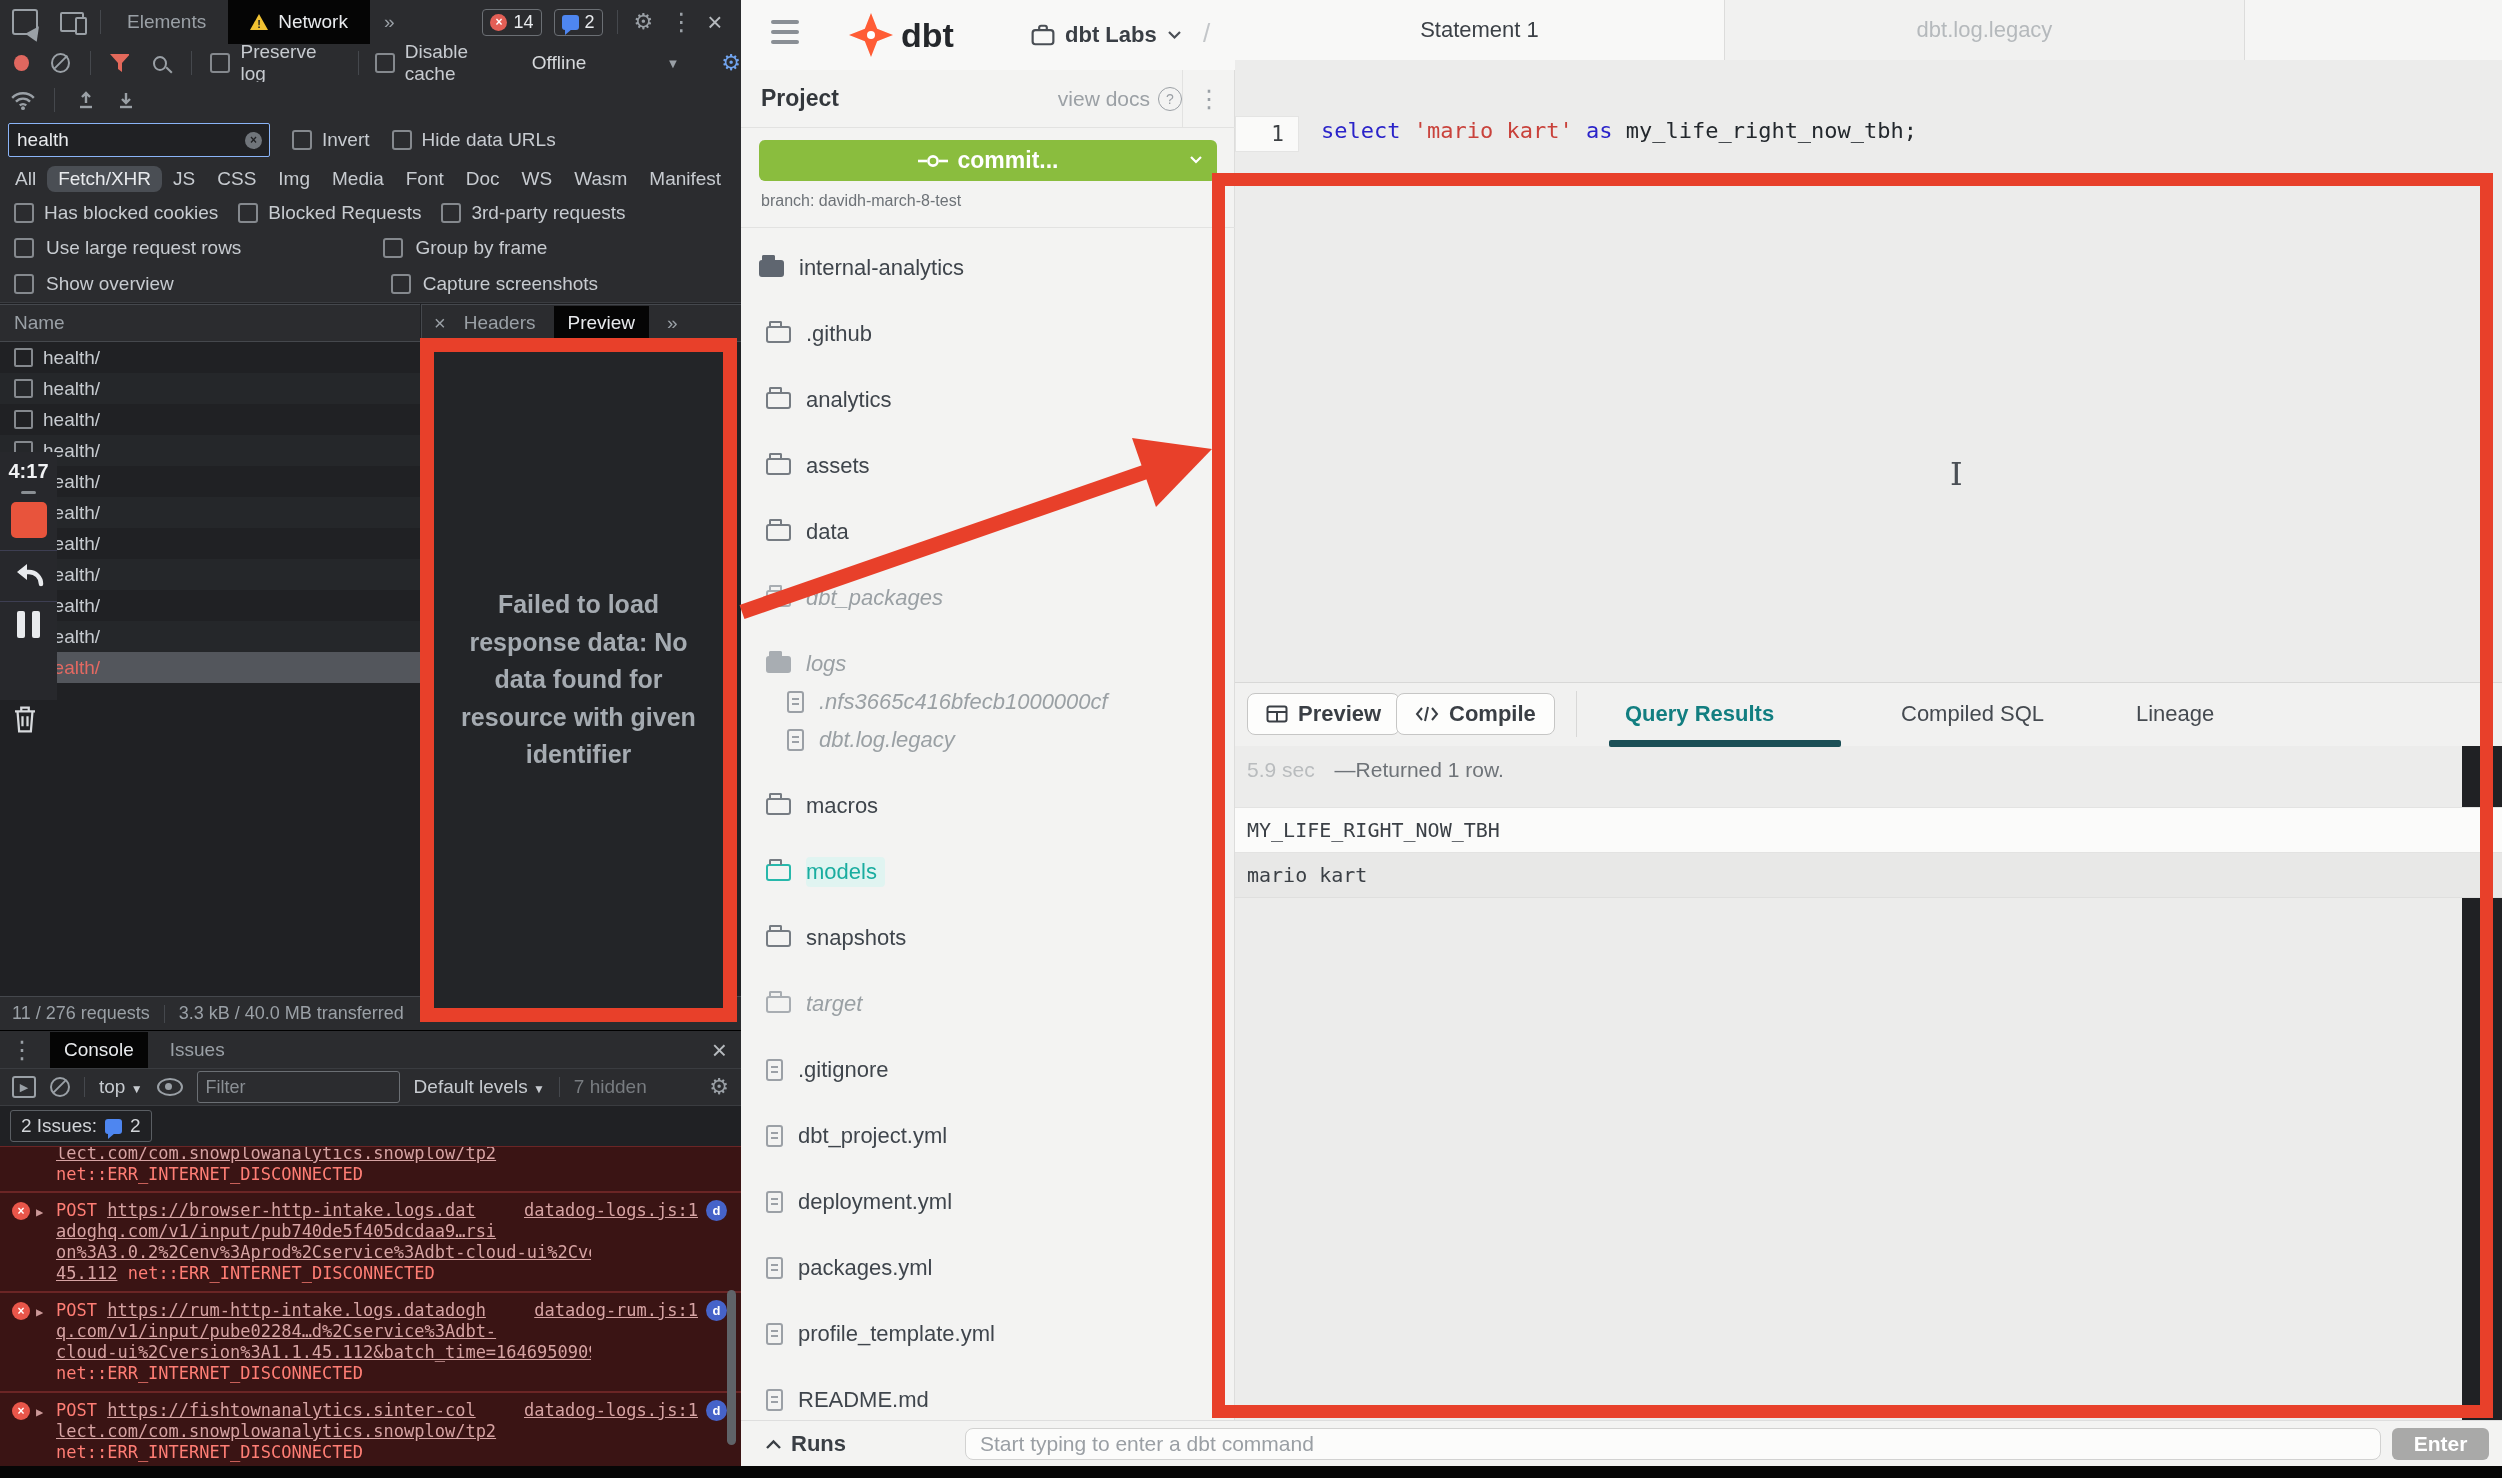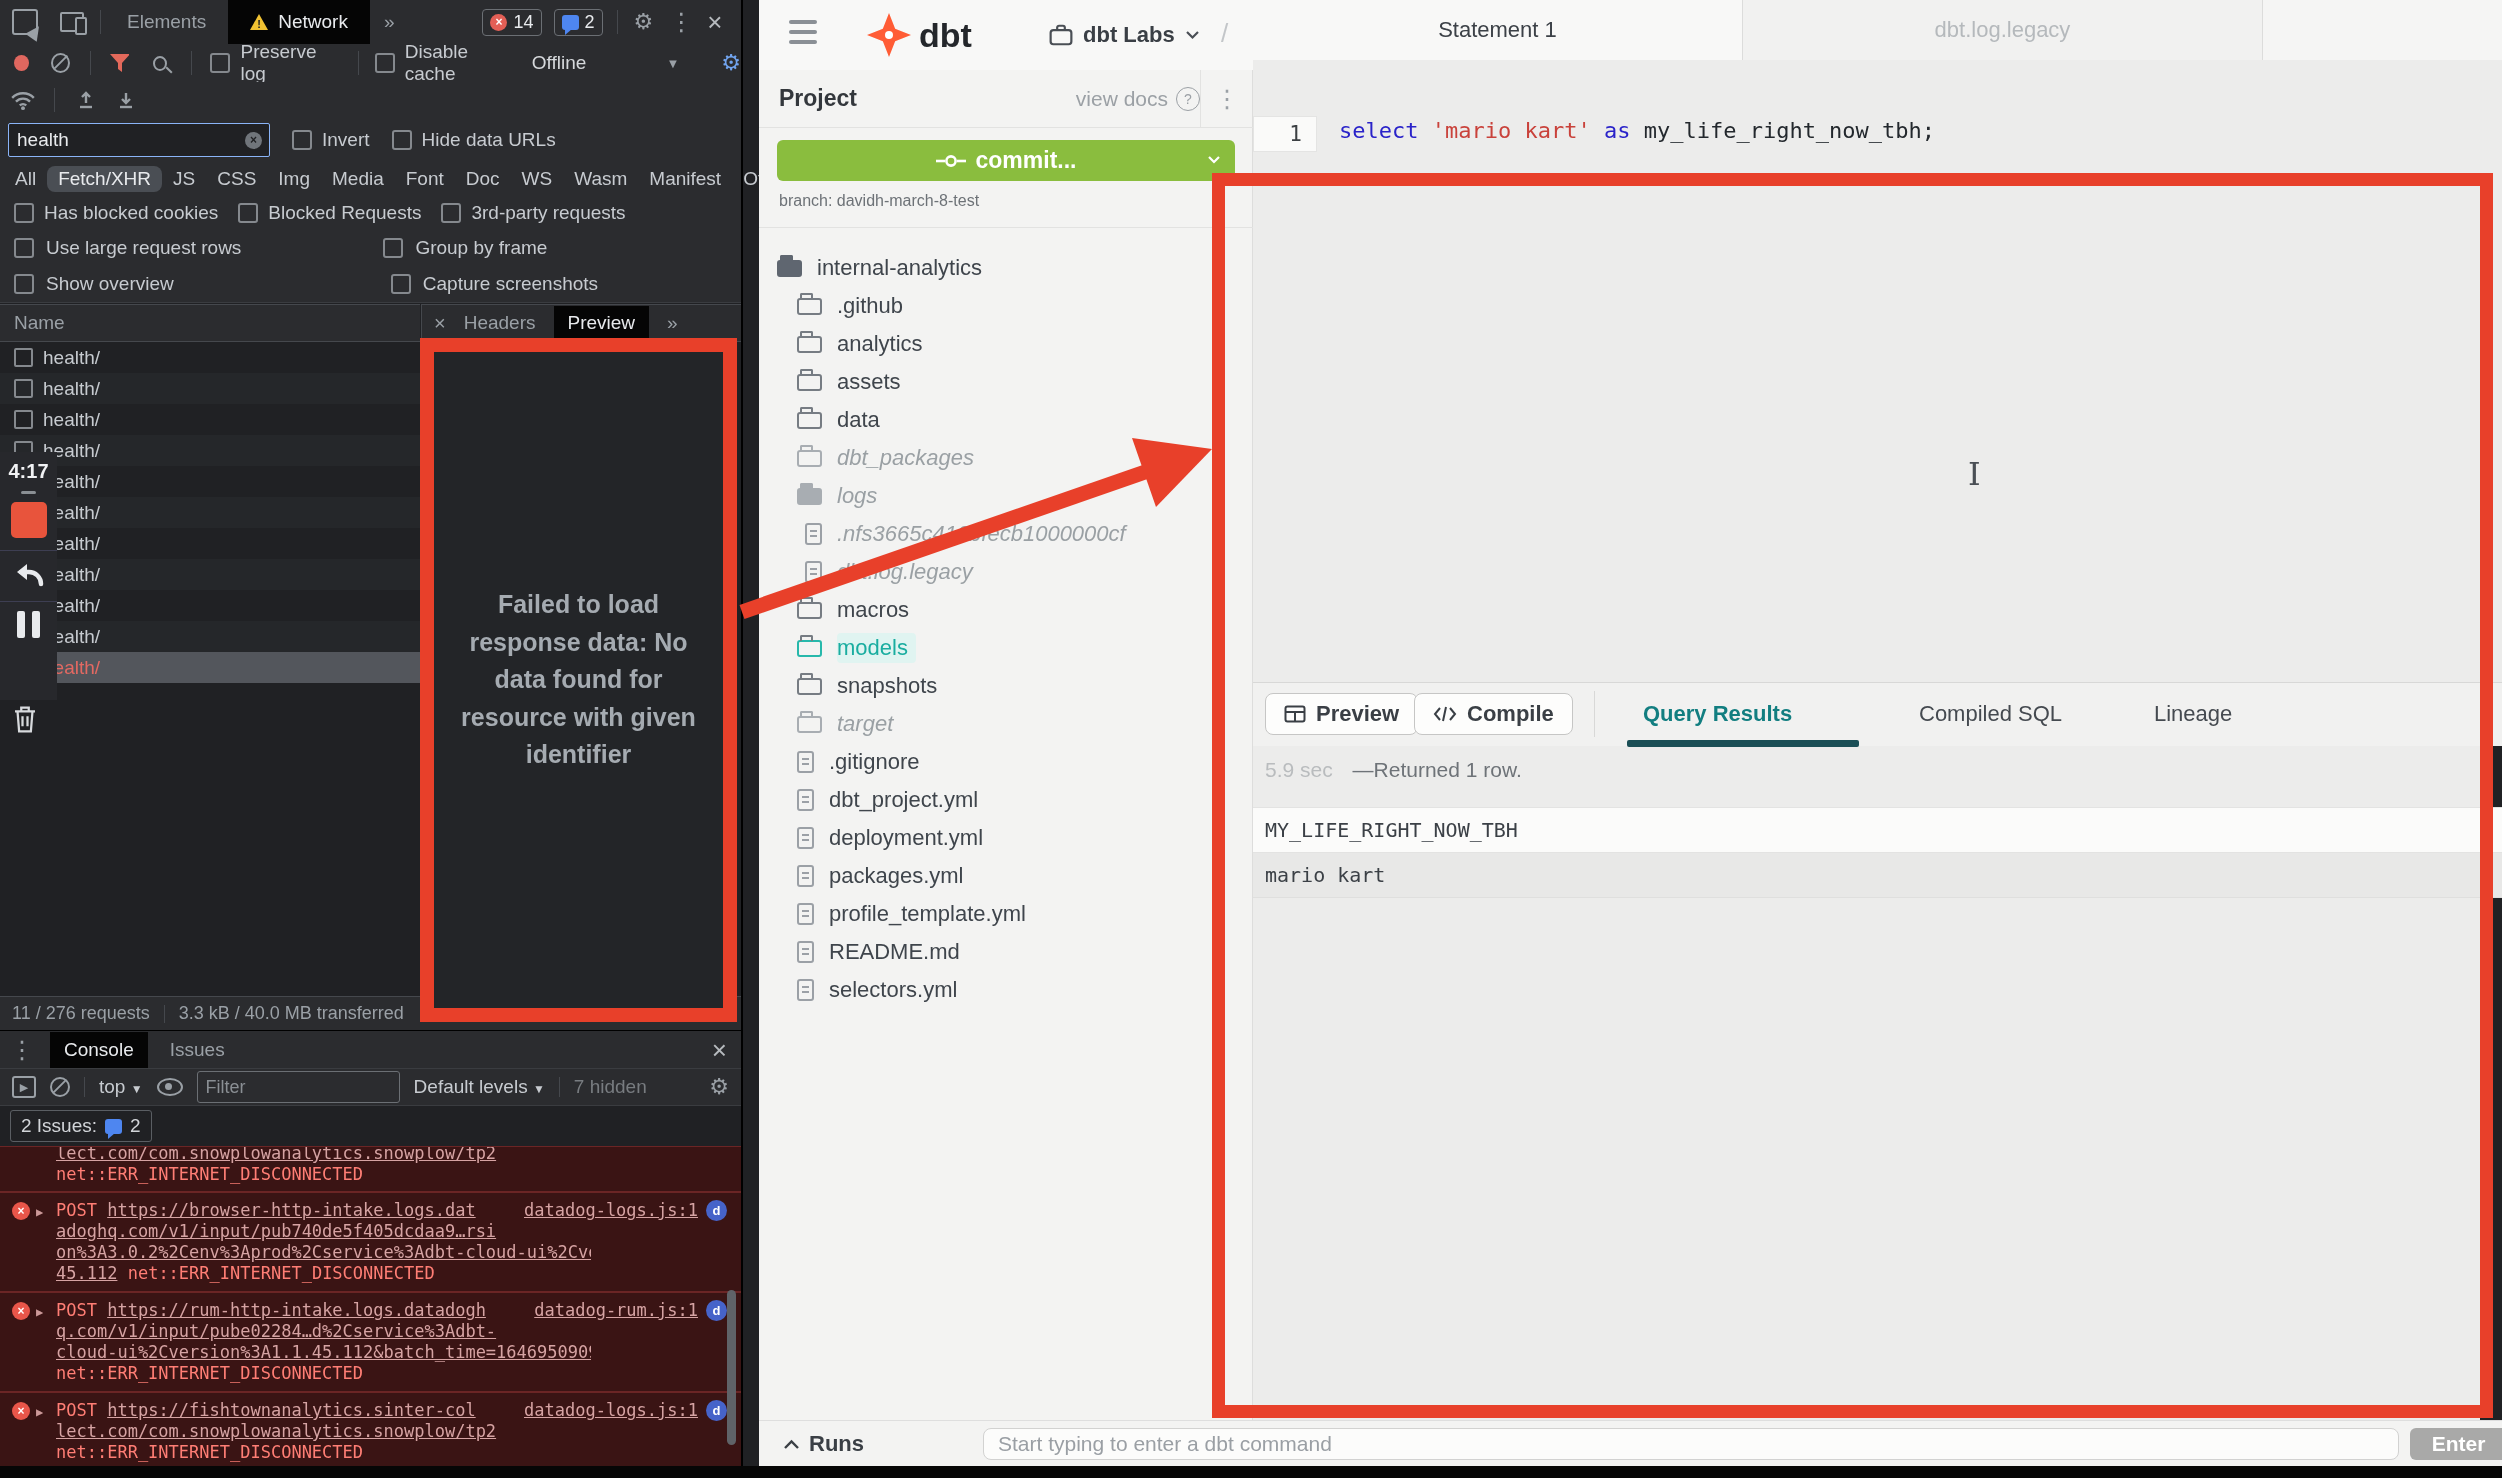--- a/index.html
+++ b/index.html
@@ -94,21 +94,21 @@
     display:flex;flex-direction:column;align-items:center;color:#f1f2f4;}
   .rs-sep{width:57px;height:1px;background:#3d3e52;}
   #rec-time{font-weight:bold;font-size:20px;padding:8px 0 4px 0;}
   .rs-dash{width:15px;height:3px;background:#8a8f94;margin:4px 0 8px 0;border-radius:2px;}
   #rec-stop{width:36px;height:36px;background:#e8543c;border-radius:5px;margin-bottom:12px;}
   .rs-item{padding:9px 0;}
   .pausebars{display:flex;gap:7px;}
   .pausebars i{display:block;width:8px;height:27px;background:#e8eaed;border-radius:2px;}
   #rec-trash{position:absolute;left:12px;top:705px;z-index:20;}
   
-  #dbt{position:absolute;left:759px;top:0;width:1721px;height:1478px;background:#ececeb;color:#3a3f45;font-size:22px;}
+  #dbt{position:absolute;left:741px;top:0;width:1721px;height:1478px;background:#ececeb;color:#3a3f45;font-size:22px;}
   #db-header{position:absolute;left:0;top:0;width:1761px;height:70px;background:#f8f8f7;border-bottom:1px solid #e2e2e1;}
   .burger{position:absolute;left:30px;top:20px;width:28px;}
   .burger i{display:block;height:4px;background:#8a8f95;border-radius:2px;margin-bottom:6px;}
   .dbtlogo{position:absolute;left:108px;top:13px;width:44px;height:44px;background:#ff5c35;
     clip-path:polygon(50% 0%,64% 36%,100% 50%,64% 64%,50% 100%,36% 64%,0% 50%,36% 36%);}
   .dbtlogo::after{content:"";position:absolute;left:18px;top:18px;width:8px;height:8px;border-radius:50%;background:#fff;}
   #db-brand{position:absolute;left:160px;top:16px;font-size:34px;font-weight:bold;color:#24272b;}
   .hdr-item{position:absolute;top:22px;display:flex;align-items:center;gap:10px;font-weight:bold;color:#3a3f45;}
   .slash{position:absolute;left:462px;top:18px;font-size:26px;color:#c3c6c9;font-weight:normal;}
   
@@ -118,21 +118,21 @@
   #viewdocs{color:#9ba0a5;font-size:21px;display:flex;align-items:center;gap:8px;}
   .qmark{width:22px;height:22px;border:1.6px solid #9ba0a5;border-radius:50%;font-size:14px;display:flex;align-items:center;justify-content:center;}
   #side-kebab{width:52px;height:58px;border-left:1px solid #e2e2e1;display:flex;align-items:center;justify-content:center;color:#9aa0a6;font-size:24px;}
   #commit-btn{position:absolute;left:18px;top:70px;width:458px;height:41px;background:#8abd3e;border-radius:6px;
     display:flex;align-items:center;justify-content:center;gap:10px;color:#fff;font-weight:bold;font-size:23px;}
   #commit-chev{position:absolute;right:14px;top:15px;}
   #branch{position:absolute;left:20px;top:122px;color:#6d7277;font-size:16px;}
   #side-div{position:absolute;left:0;top:157px;width:494px;height:1px;background:#e2e2e1;}
   #tree{position:absolute;left:0;top:179px;width:494px;}
   .trow{height:38px;display:flex;align-items:center;gap:15px;color:#3f454c;font-size:22px;}
-  .ind0{padding-left:18px;} .ind1{padding-left:38px;} .ind2{padding-left:46px;}
+  .ind0{padding-left:18px;} .ind1{padding-left:25px;margin-top:28px;} .ind2{padding-left:46px;}
   .dim{color:#9aa0a4;font-style:italic;}
   .teal-row .tlabel{color:#1aada0;background:#e0f4f1;padding:2px 8px 2px 0;border-radius:4px;}
   .teal-row .folder{border-color:#27b8ab;}
   .folder{width:25px;height:17px;border:2px solid #767c83;border-radius:3px;position:relative;flex:none;box-sizing:border-box;}
   .folder::before{content:"";position:absolute;top:-7px;left:1px;width:9px;height:4px;border:2px solid #767c83;border-bottom:none;border-radius:2px 2px 0 0;}
   .folder.open{background:#5f6670;border-color:#5f6670;}
   .folder.open::before{background:#5f6670;border-color:#5f6670;}
   .folder.dimi{border-color:#a8adb2;} .folder.dimi::before{border-color:#a8adb2;}
   .folder.open.dimi{background:#a8adb2;} .folder.open.dimi::before{background:#a8adb2;}
   .ficon{width:17px;height:22px;border:2px solid #9ba0a6;border-radius:3px;position:relative;flex:none;box-sizing:border-box;}

